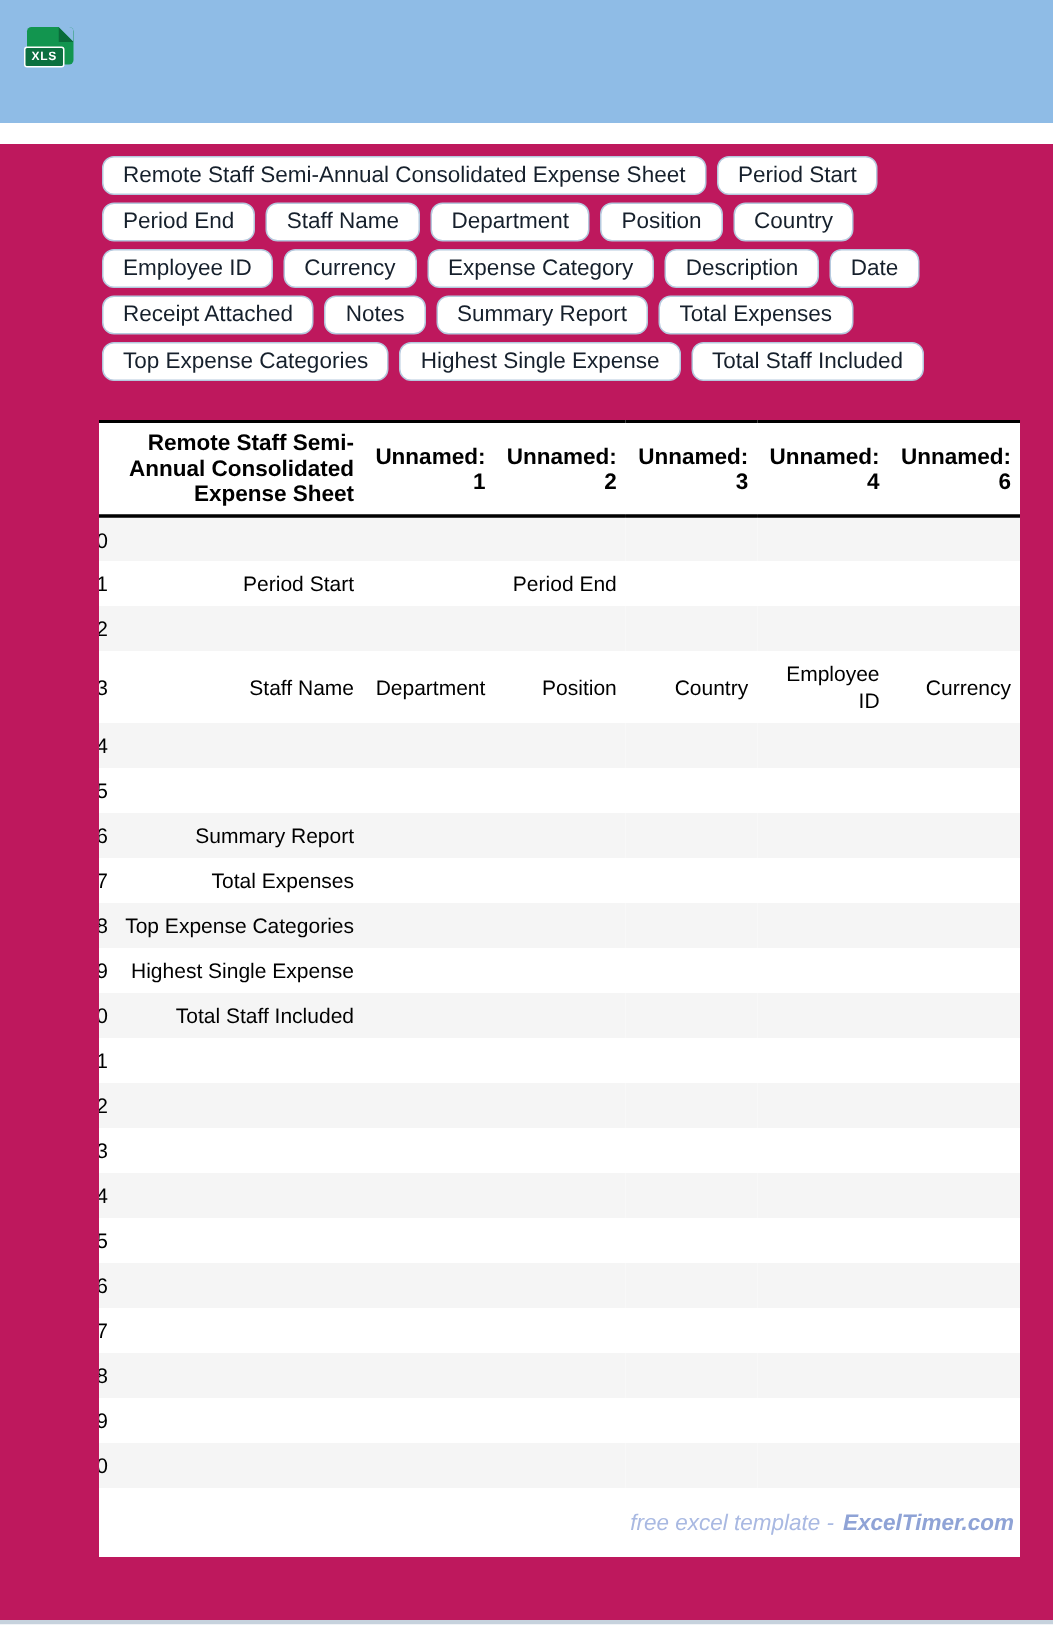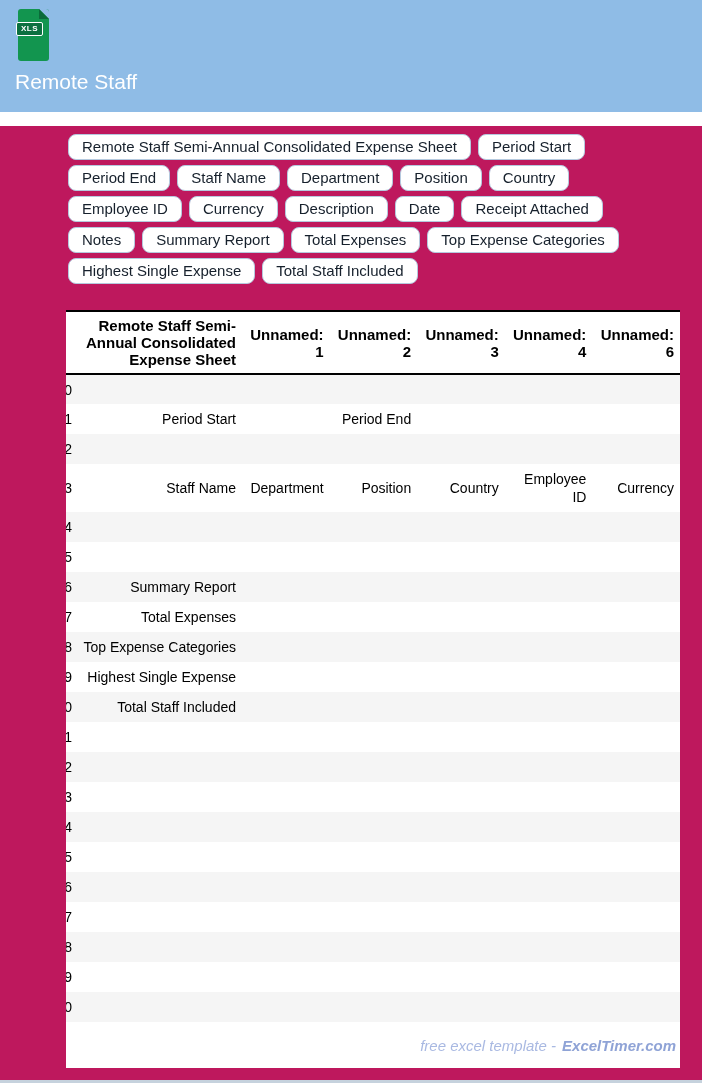--- a/index.html
+++ b/index.html
@@ -22,21 +22,21 @@
     font-size: 21px;
     font-weight: 500;
     line-height: 37px;
     min-height: 82px;
   }
   .xls-icon {
     position: relative;
     display: inline-block;
     vertical-align: -9px;
     width: 31px;
-    height: 52px;
+    height: 25px;
     margin: 0 17px 0 3px;
     background: #12954f;
     border-radius: 3px;
   }
   .xls-icon .fold {
     position: absolute;
     top: 0; right: 0;
     width: 0; height: 0;
     border-top: 10px solid #8fbce6;
     border-left: 10px solid #0a6b3a;
@@ -140,36 +140,36 @@
   .bottom-line { height: 3px; background: #c6d2dd; }
 </style>
 </head>
 <body>
 
 <header class="topbar">
   <span class="xls-icon">
     <span class="fold"></span>
     <span class="xls-badge">XLS</span>
   </span>
-  <div class="title-line2">Remote Staff</div>
 </header>
 
 <div class="white-gap"></div>
 
 <main class="content">
   <div class="tags" id="tags">
       <span class="chip">Remote Staff Semi-Annual Consolidated Expense Sheet</span>
       <span class="chip">Period Start</span>
       <span class="chip">Period End</span>
       <span class="chip">Staff Name</span>
       <span class="chip">Department</span>
       <span class="chip">Position</span>
       <span class="chip">Country</span>
       <span class="chip">Employee ID</span>
       <span class="chip">Currency</span>
+      <span class="chip">Expense Category</span>
       <span class="chip">Description</span>
       <span class="chip">Date</span>
       <span class="chip">Receipt Attached</span>
       <span class="chip">Notes</span>
       <span class="chip">Summary Report</span>
       <span class="chip">Total Expenses</span>
       <span class="chip">Top Expense Categories</span>
       <span class="chip">Highest Single Expense</span>
       <span class="chip">Total Staff Included</span>
     </div>

